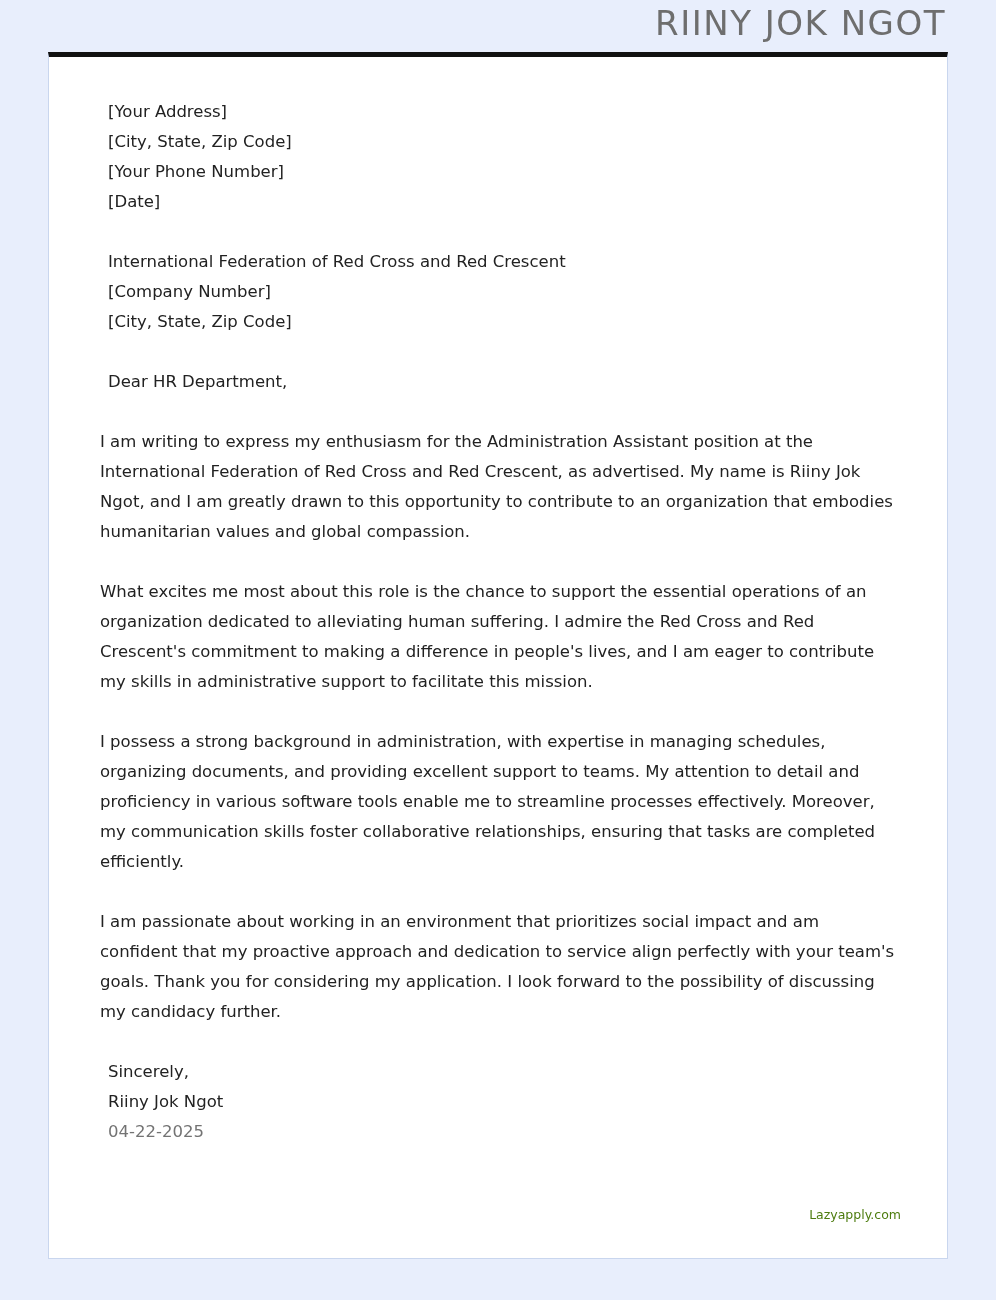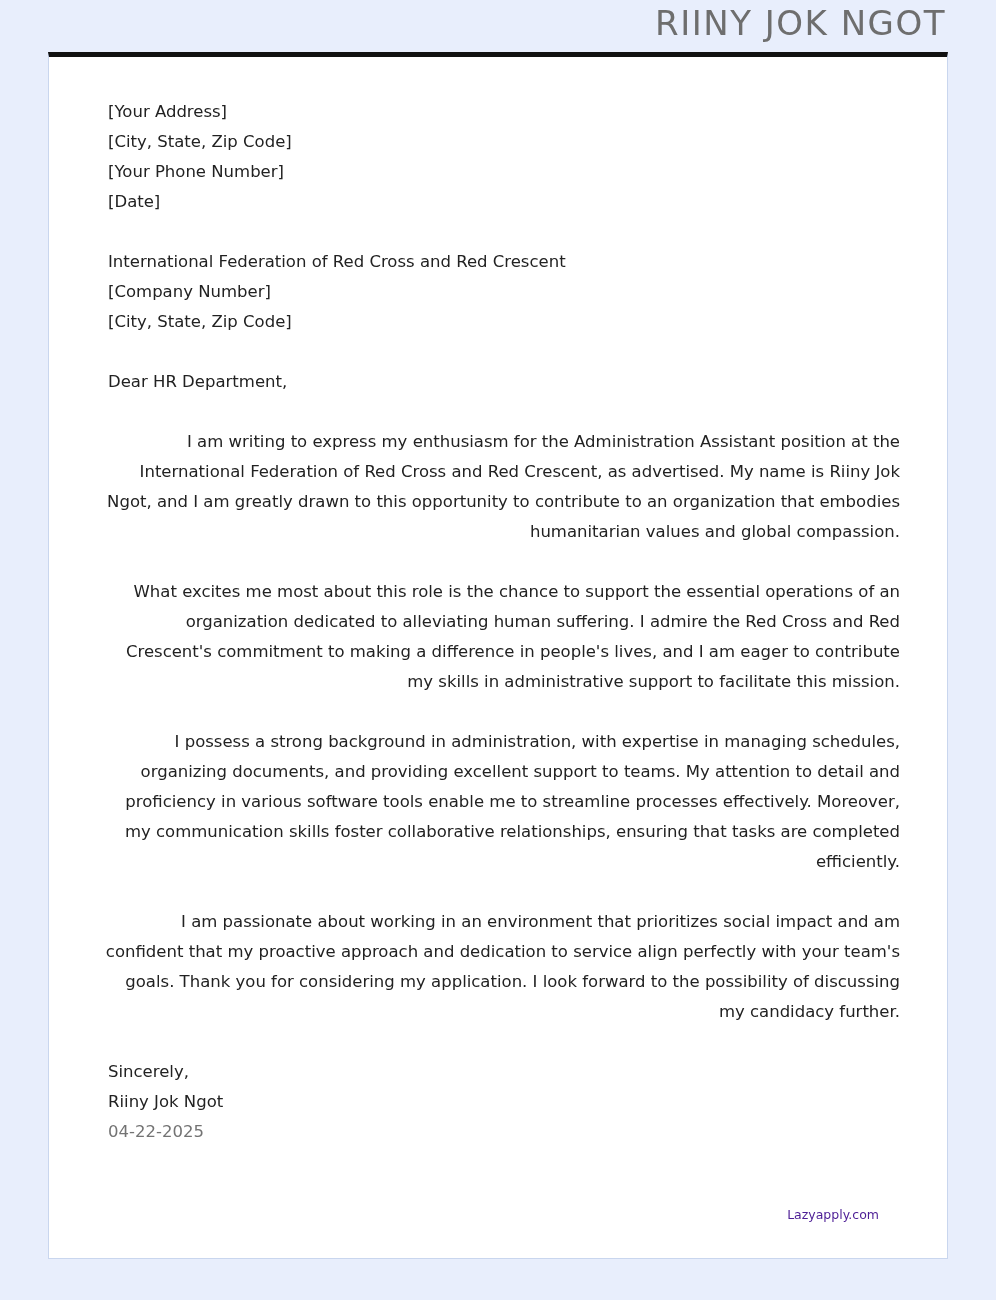--- a/index.html
+++ b/index.html
@@ -68,32 +68,32 @@
   }
   .block.tight {
     margin-bottom: 0;
   }
   .line {
     display: block;
     white-space: pre-wrap;
   }
   p.para {
     margin: 0 0 30px 0;
-    text-align: right;
+    text-align: left;
   }
   .date-line {
     color: #737373;
     margin: 0;
   }
   .footer-brand {
     position: absolute;
-    right: 68px;
+    right: 46px;
     bottom: 36px;
     font-size: 12.5px;
-    color: #4c1d95;
+    color: #4d7c0f;
   }
 </style>
 </head>
 <body>
 
 <div class="page">
 
   <div class="header">
     <div class="header-name">RIINY JOK NGOT</div>
   </div>

